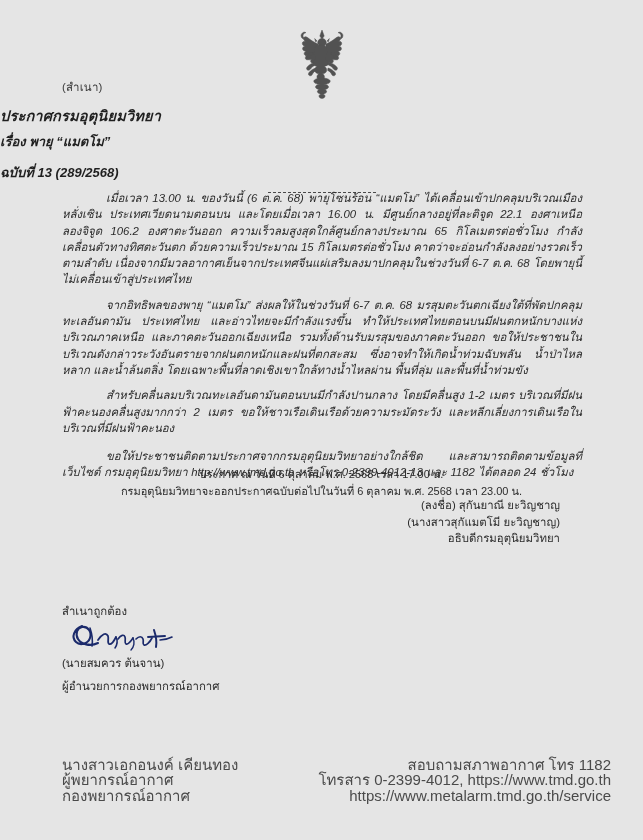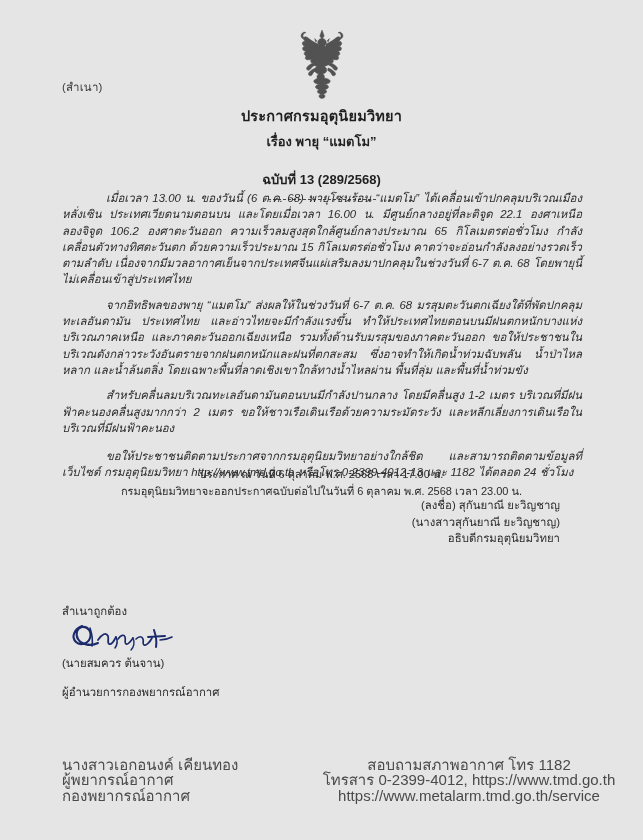--- a/index.html
+++ b/index.html
@@ -47,41 +47,42 @@
     display: block;
     opacity: .86;
   }
 
   
   .head-block {
     position: absolute;
     left: 0;
     right: 0;
     top: 106px;
-    text-align: center;
+    text-align: left;
+    font-style: italic;
   }
   .head-title {
     font-size: 14.5px;
     font-weight: bold;
     color: #1f1f1f;
     letter-spacing: .2px;
     line-height: 1.5;
   }
   .head-sub {
     font-size: 13px;
     font-weight: bold;
     color: #1f1f1f;
     margin-top: 4px;
     line-height: 1.5;
   }
   .head-issue {
     font-size: 13px;
     font-weight: bold;
     color: #1f1f1f;
-    margin-top: 19px;
+    margin-top: 12px;
     line-height: 1.5;
   }
   .rule-wrap {
     margin-top: 9px;
     display: flex;
     justify-content: center;
   }
   .rule {
     width: 108px;
     height: 0;
@@ -162,36 +163,36 @@
   .cert-name {
     font-size: 11.4px;
     line-height: 16px;
     color: #2c2c2c;
     margin-top: 1px;
   }
   .cert-role {
     font-size: 11.4px;
     line-height: 16px;
     color: #2c2c2c;
-    margin-top: 13px;
+    margin-top: 7px;
   }
 
   
   .footer-left {
     position: absolute;
     left: 62px;
     top: 757px;
     width: 280px;
   }
   .footer-right {
     position: absolute;
-    right: 24px;
+    right: 32px;
     top: 757px;
     width: 300px;
-    text-align: center;
+    text-align: right;
   }
   .footer-line {
     font-size: 15px;
     line-height: 15.4px;
     color: #4a4a4a;
   }
 </style>
 </head>
 <body>
 
@@ -249,21 +250,21 @@
     <p class="para para-contact">ขอให้ประชาชนติดตามประกาศจากกรมอุตุนิยมวิทยาอย่างใกล้ชิด และสามารถติดตามข้อมูลที่เว็บไซต์ กรมอุตุนิยมวิทยา http://www.tmd.go.th หรือโทร 0-2399-4012-13 และ 1182 ได้ตลอด 24 ชั่วโมง</p>
   </div>
 
   <div class="date-block">
     <div class="date-line">ประกาศ ณ วันที่ 6 ตุลาคม พ.ศ. 2568 เวลา 17.00 น.</div>
     <div class="date-line">กรมอุตุนิยมวิทยาจะออกประกาศฉบับต่อไปในวันที่ 6 ตุลาคม พ.ศ. 2568 เวลา 23.00 น.</div>
   </div>
 
   <div class="sign-block">
     <div class="sign-line">(ลงชื่อ) สุกันยาณี ยะวิญชาญ</div>
-    <div class="sign-line">(นางสาวสุกันยาณี ยะวิญชาญ)</div>
+    <div class="sign-line">(นางสาวสุกัแมตโมี ยะวิญชาญ)</div>
     <div class="sign-line">อธิบดีกรมอุตุนิยมวิทยา</div>
   </div>
 
   <div class="cert-block">
     <div class="cert-label">สำเนาถูกต้อง</div>
     <div class="cert-sig">
       <svg width="120" height="34" viewBox="0 0 120 34" aria-hidden="true">
         <g fill="none" stroke="#1b2a6b" stroke-linecap="round" stroke-linejoin="round">
           <path d="M14 6 C6 9, 3 17, 8 22 C12 26, 20 24, 22 18 C24 12, 20 6, 14 7 C9 8, 7 14, 10 19 C13 24, 22 27, 30 23" stroke-width="2.1"></path>
           <path d="M22 8 C24 14, 25 20, 24 26" stroke-width="1.6"></path>

